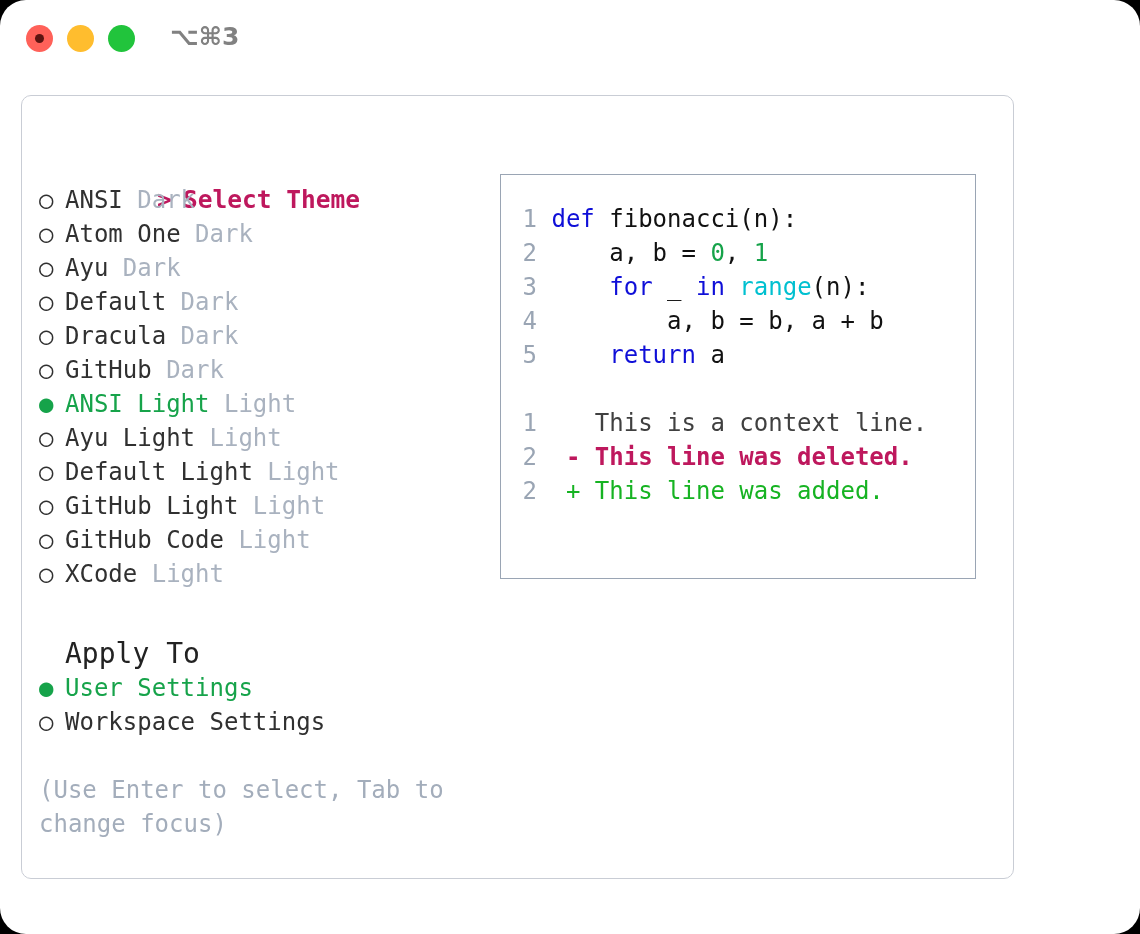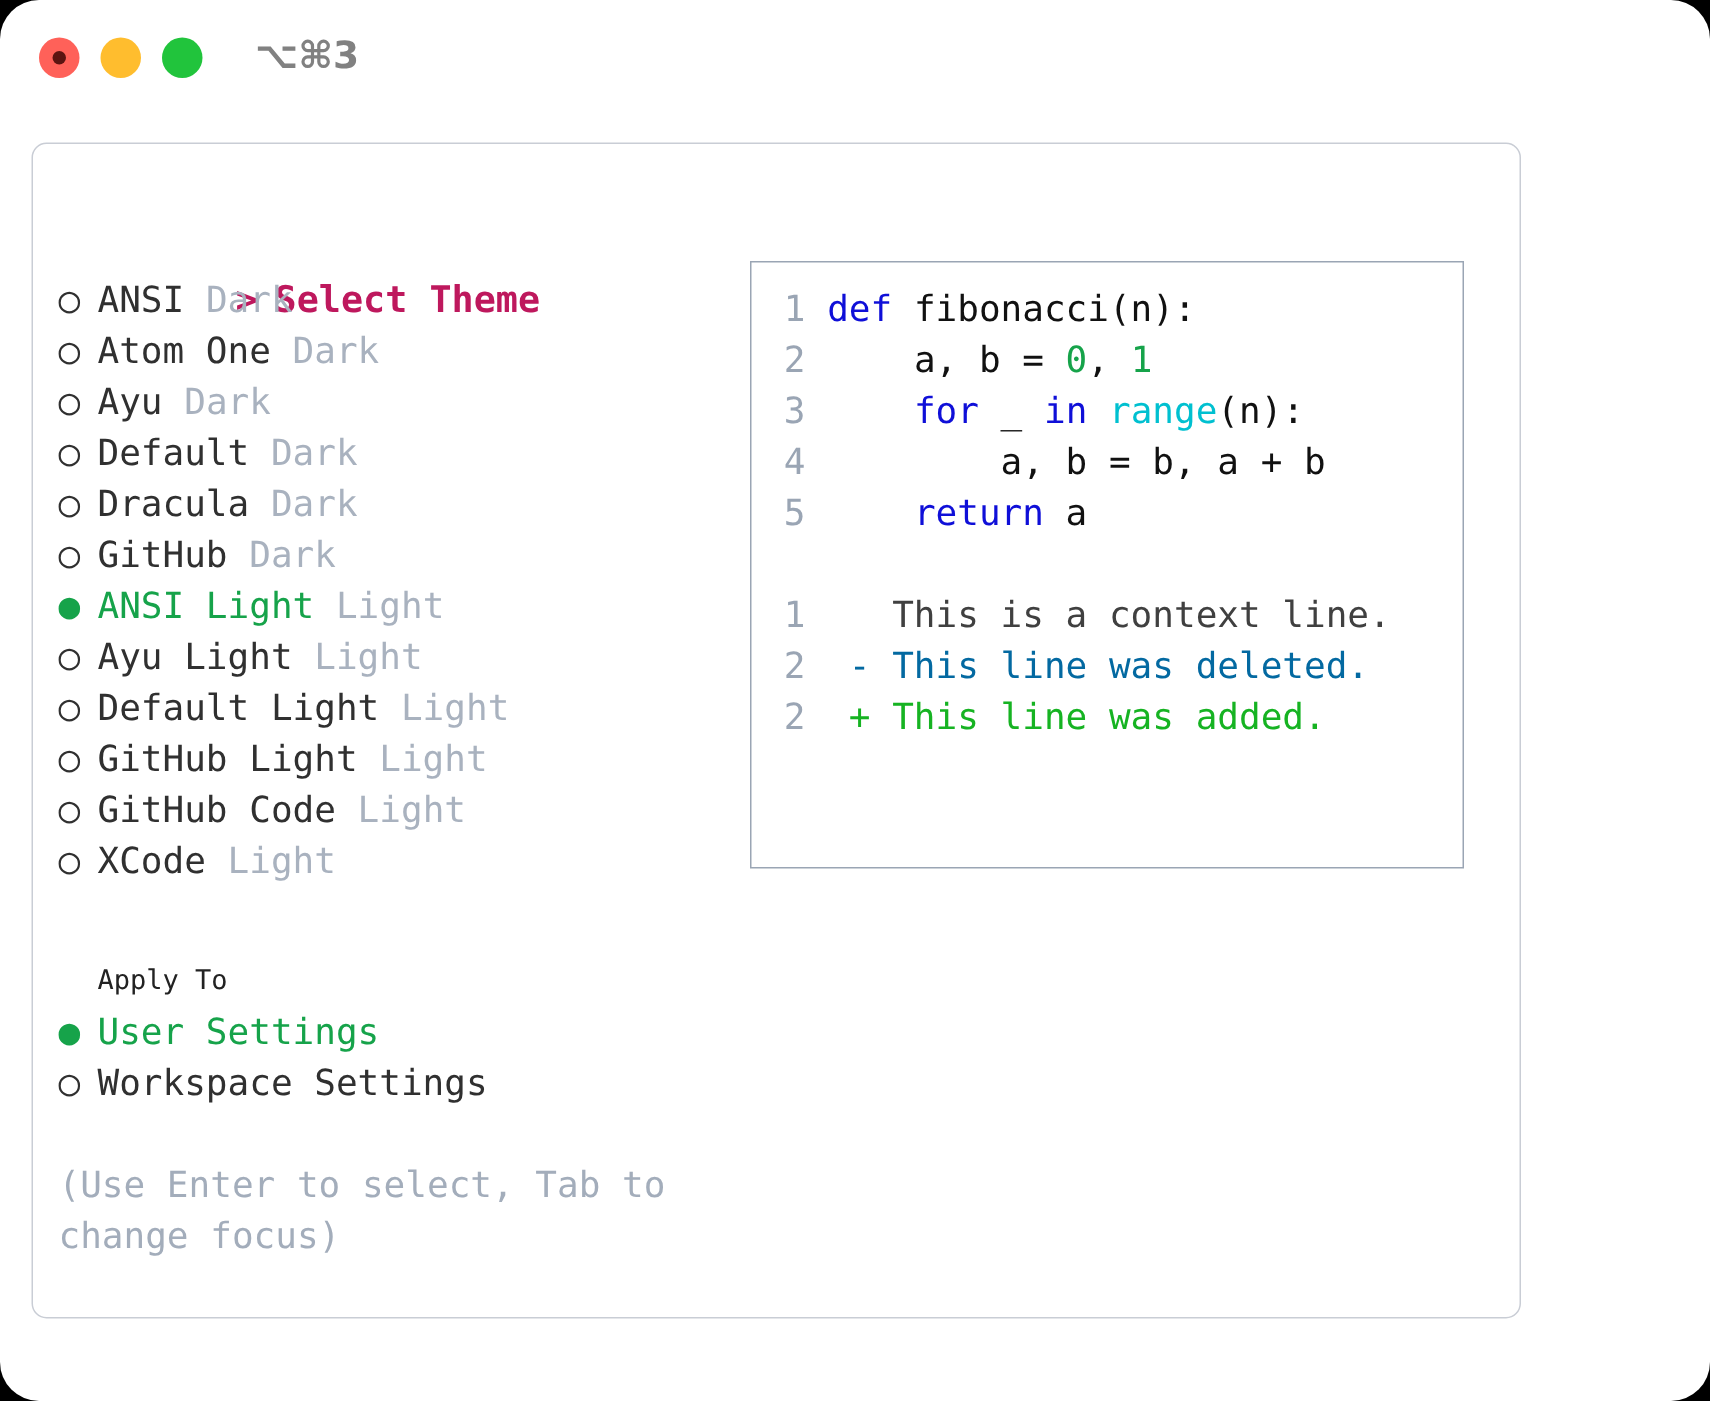--- a/index.html
+++ b/index.html
@@ -108,21 +108,21 @@
   }
   .tag {
     color: #a9b2bf;
   }
   .row.selected, .row.selected .marker {
     color: #16a34a;
   }
   .section-title {
     height: 34px;
     line-height: 34px;
-    font-size: 18px;
+    font-size: 28px;
     color: #222222;
     white-space: pre;
     padding-left: 26px;
   }
   .spacer-lg { height: 46px; }
   .spacer-md { height: 34px; }
 
   .hint {
     font-size: 24px;
     line-height: 34px;
@@ -144,42 +144,42 @@
     color: #111111;
     line-height: 34px;
     white-space: pre;
   }
   .preview-box {
     margin-top: 25px;
     width: 476px;
     height: 405px;
     border: 1px solid #9aa5b4;
     box-sizing: border-box;
-    padding: 14px 0 0 14px;
+    padding: 27px 0 0 14px;
   }
   .code-line {
     font-size: 24px;
     line-height: 34px;
     white-space: pre;
     color: #111111;
   }
   .lineno {
     color: #9aa5b4;
     display: inline-block;
     width: 22px;
     text-align: right;
     white-space: pre;
   }
   .kw   { color: #0f0fd8; }
   .fn   { color: #00c0d0; }
   .num  { color: #16a34a; }
   .plain{ color: #111111; }
   .gap-line { height: 34px; }
   .diff-ctx { color: #404040; }
-  .diff-del { color: #0369a1; }
+  .diff-del { color: #be185d; font-weight: bold; }
   .diff-add { color: #16b322; }
 </style>
 </head>
 <body>
 
 <div class="window">
 
   <div class="titlebar">
     <div class="lights">
       <span class="light red"></span>

